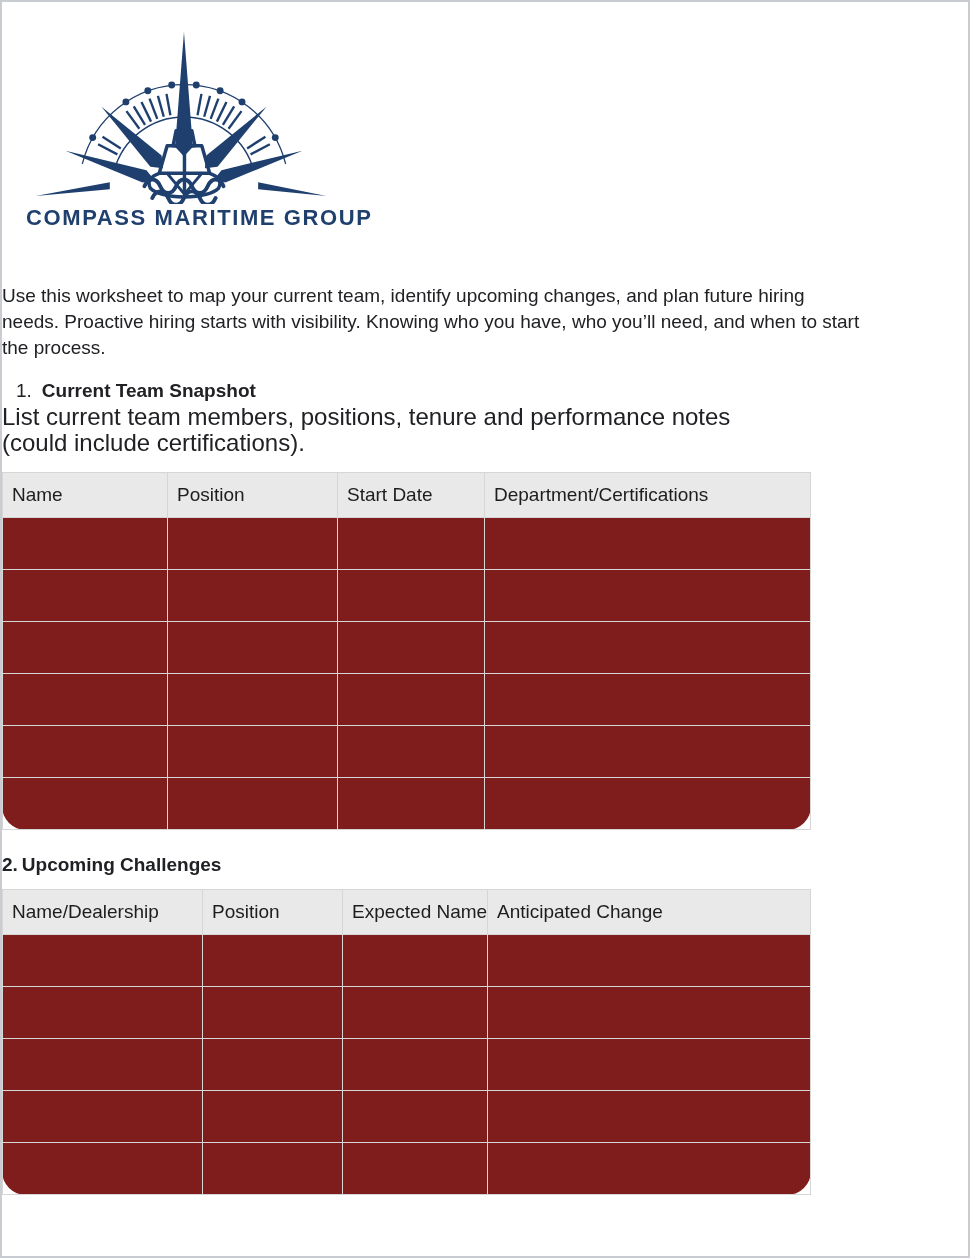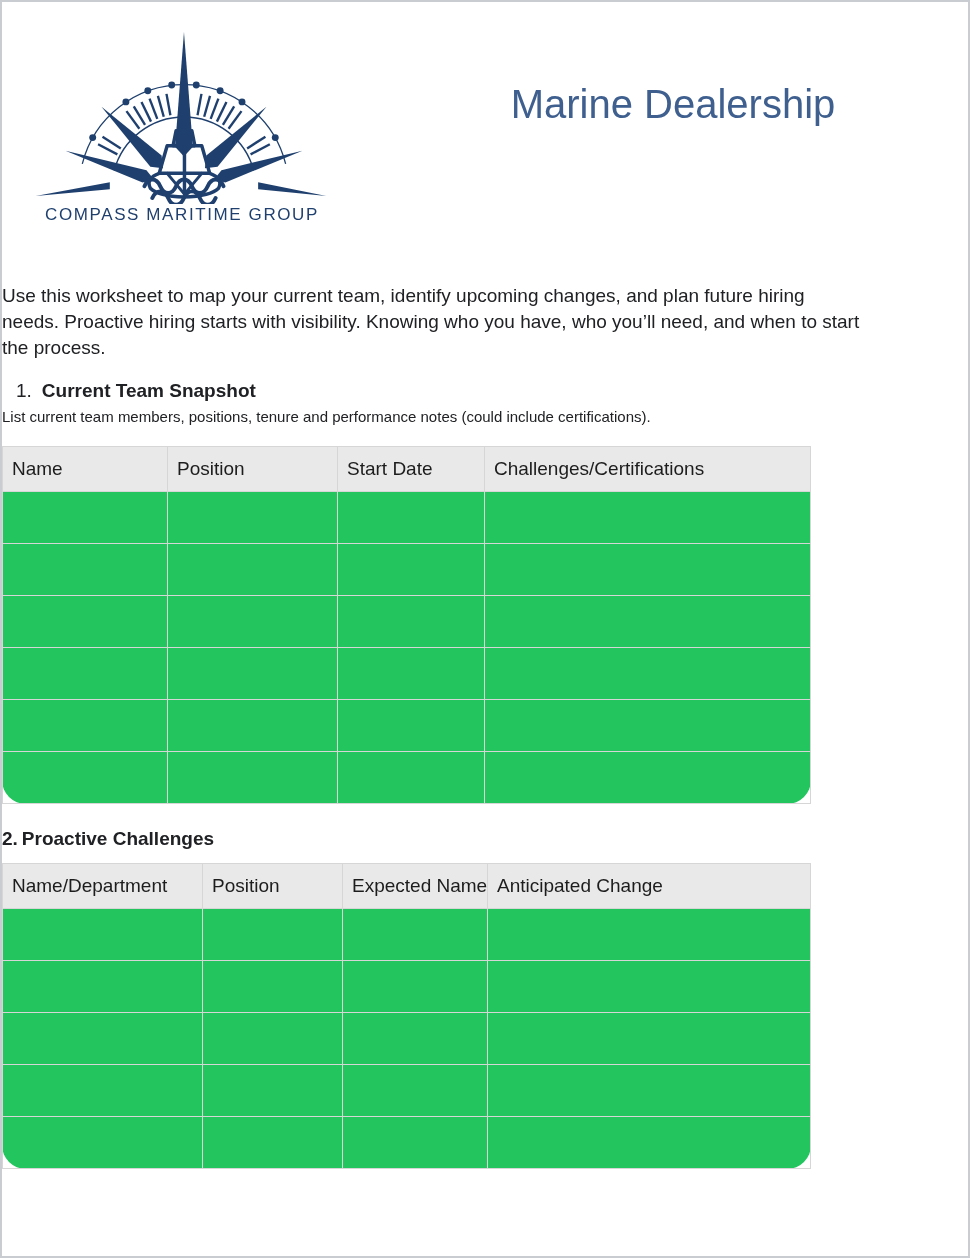--- a/index.html
+++ b/index.html
@@ -20,22 +20,22 @@
   .header { position: relative; height: 252px; }
   .logo-block {
     position: absolute;
     left: 24px; top: 24px;
     width: 312px;
     text-align: center;
   }
   .logo-block svg { display: block; width: 310px; height: 178px; }
   .brand-name {
     margin-top: 1px;
-    font-size: 17px;
-    font-weight: 400;
+    font-size: 22px;
+    font-weight: 700;
     letter-spacing: 1.6px;
     color: #1f406e;
     white-space: nowrap;
   }
   .page-title {
     position: absolute;
     left: 425px; top: 74px;
     width: 492px;
     text-align: center;
     font-weight: 400;
@@ -58,29 +58,29 @@
     line-height: 26px;
     align-items: baseline;
   }
   .sec-heading .sec-num { margin-right: 4px; }
   .sec1 .sec-num { margin-left: 14px; font-weight: 400; }
   .sec1 .sec-title { font-weight: 700; margin-left: 6px; }
   .sec2 { margin-top: 22px; }
   .sec2 .sec-num, .sec2 .sec-title { font-weight: 700; }
   .sec-desc {
     width: 800px;
-    font-size: 15px;
+    font-size: 24px;
     line-height: 26px;
   }
   
   table.grid {
     border-collapse: collapse;
     table-layout: fixed;
     width: 808px;
-    background: #22c55e;
+    background: #7f1d1d;
     border-radius: 24px;
   }
   .t1 { margin-top: 16px; }
   .t2 { margin-top: 11px; }
   table.grid th, table.grid td {
     border: 1px solid #d6d6d6;
     font-size: 19px;
     font-weight: 400;
     text-align: left;
     padding: 0 6px 0 9px;
@@ -160,21 +160,21 @@
         </g>
 
         <g stroke="#1f406e" stroke-width="4" stroke-linecap="round">
           <path d="M118 162 c4 -9 12 -9 16 0 c4 9 12 9 16 0 c4 -9 12 -9 16 0 c4 9 12 9 16 0 c4 -9 12 -9 16 0"></path>
           <path d="M126 174 c4 -9 12 -9 16 0 c4 9 12 9 16 0 c4 -9 12 -9 16 0 c4 9 12 9 16 0"></path>
         </g>
       </svg>
       <div class="brand-name">COMPASS MARITIME GROUP</div>
     </div>
     <h1 class="page-title">
-      <span>Marine Dealership</span><br>
+      <br>
     </h1>
   </header>
 
   <main class="content">
 
     <p class="intro">Use this worksheet to map your current team, identify upcoming changes, and plan future hiring needs. Proactive hiring starts with visibility. Knowing who you have, who you’ll need, and when to start the process.</p>
 
     <div class="sec-heading sec1">
       <span class="sec-num">1.</span>
       <span class="sec-title">Current Team Snapshot</span>
@@ -186,21 +186,21 @@
           <col class="c1">
           <col class="c2">
           <col class="c3">
           <col class="c4">
         </colgroup>
       <thead>
         <tr>
           <th>Name</th>
           <th>Position</th>
           <th>Start Date</th>
-          <th>Challenges/Certifications</th>
+          <th>Department/Certifications</th>
         </tr>
       </thead>
       <tbody>
           <tr>
             <td></td>
             <td></td>
             <td></td>
             <td></td>
           </tr>
           <tr>
@@ -231,33 +231,33 @@
             <td></td>
             <td></td>
             <td></td>
             <td></td>
           </tr>
         </tbody>
     </table>
 
     <div class="sec-heading sec2">
       <span class="sec-num">2.</span>
-      <span class="sec-title">Proactive Challenges</span>
+      <span class="sec-title">Upcoming Challenges</span>
     </div>
 
     <table class="grid t2">
       <colgroup>
           <col class="c1">
           <col class="c2">
           <col class="c3">
           <col class="c4">
         </colgroup>
       <thead>
         <tr>
-          <th>Name/Department</th>
+          <th>Name/Dealership</th>
           <th>Position</th>
           <th>Expected Name</th>
           <th>Anticipated Change</th>
         </tr>
       </thead>
       <tbody>
           <tr>
             <td></td>
             <td></td>
             <td></td>

